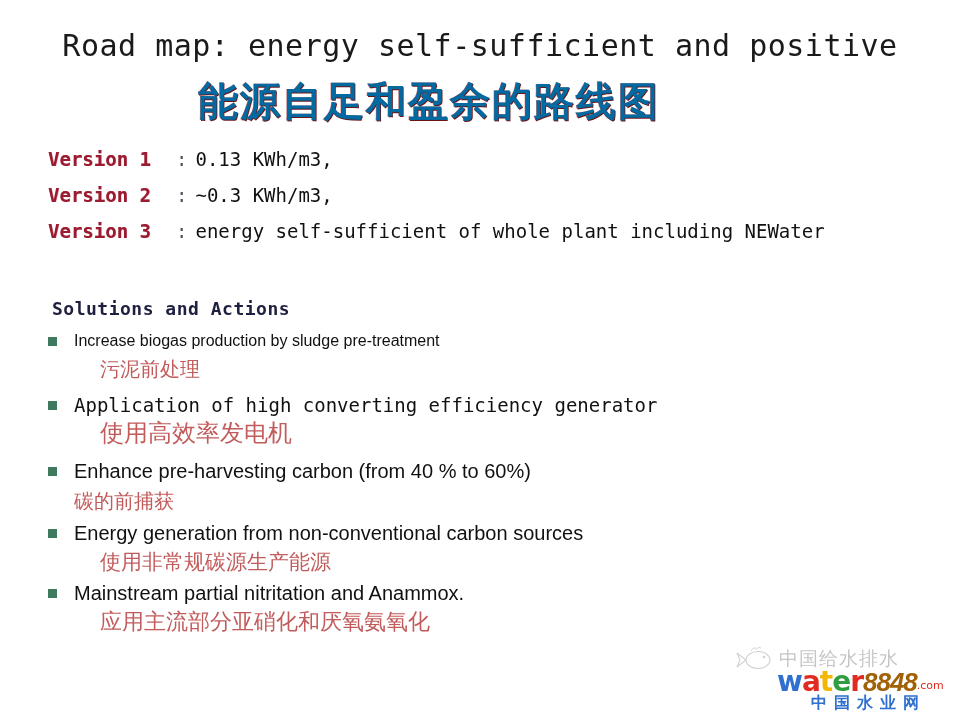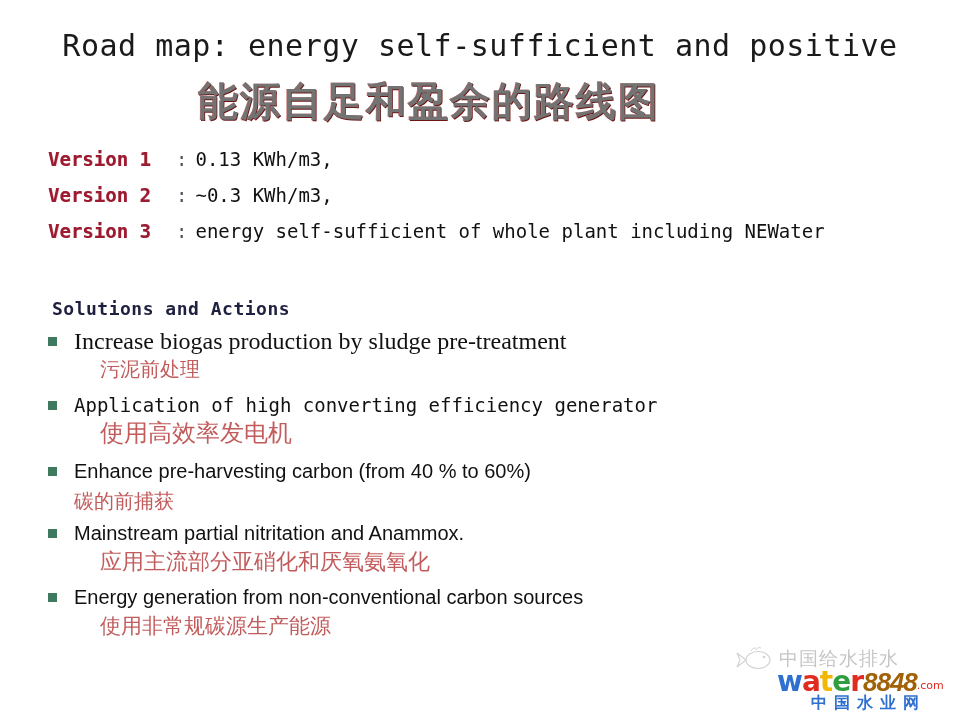--- a/index.html
+++ b/index.html
@@ -38,21 +38,21 @@
   }
   .title-cn {
     position: absolute;
     left: 0;
     top: 74px;
     width: 858px;
     text-align: center;
     font-family: "DejaVu Sans", sans-serif;
     font-size: 40px;
     font-weight: bold;
-    color: #737373;
+    color: #0369a1;
     text-shadow: 0.8px 0.8px 0 #6e1414, -0.4px -0.4px 0 #d87a7a;
     letter-spacing: 2px;
     white-space: nowrap;
   }
 
   
   .versions {
     position: absolute;
     left: 48px;
     top: 148px;
@@ -126,21 +126,21 @@
     color: #111111;
     white-space: nowrap;
   }
   .bullet-cn {
     color: #c25c5c;
     white-space: nowrap;
   }
 
   
   .item-0 .bullet-marker { margin-top: 9px; }
-  .item-0 .bullet-en { font-family: Liberation Serif, serif; font-size: 24px; line-height: 26px; }
+  .item-0 .bullet-en { font-family: Liberation Sans, sans-serif; font-size: 16px; line-height: 26px; }
   .item-0 .bullet-cn { font-family: "DejaVu Sans", sans-serif; font-size: 20px; line-height: 30px; padding-left: 52px; }
 
   .item-1 .bullet-marker { margin-top: 9px; }
   .item-1 .bullet-en { font-family: "DejaVu Sans Mono", monospace; font-size: 19px; line-height: 26px; }
   .item-1 .bullet-cn { font-family: "DejaVu Sans", sans-serif; font-size: 24px; line-height: 30px; padding-left: 52px; }
 
   .item-2 .bullet-marker { margin-top: 11px; }
   .item-2 .bullet-en { font-family: "Liberation Sans", sans-serif; font-size: 20px; line-height: 30px; }
   .item-2 .bullet-cn { font-family: "DejaVu Sans", sans-serif; font-size: 20px; line-height: 30px; padding-left: 26px; }
 
@@ -277,34 +277,34 @@
     </div>
 
     <div class="bullet-item item-2">
       <div class="bullet-line">
         <span class="bullet-marker"></span>
         <span class="bullet-en">Enhance pre-harvesting carbon (from 40 % to 60%)</span>
       </div>
       <div class="bullet-cn">碳的前捕获</div>
     </div>
 
+    <div class="bullet-item item-4">
+      <div class="bullet-line">
+        <span class="bullet-marker"></span>
+        <span class="bullet-en">Energy generation from non-conventional carbon sources</span>
+      </div>
+      <div class="bullet-cn">使用非常规碳源生产能源</div>
+    </div>
+
     <div class="bullet-item item-3">
       <div class="bullet-line">
         <span class="bullet-marker"></span>
         <span class="bullet-en">Mainstream partial nitritation and Anammox.</span>
       </div>
       <div class="bullet-cn">应用主流部分亚硝化和厌氧氨氧化</div>
-    </div>
-
-    <div class="bullet-item item-4">
-      <div class="bullet-line">
-        <span class="bullet-marker"></span>
-        <span class="bullet-en">Energy generation from non-conventional carbon sources</span>
-      </div>
-      <div class="bullet-cn">使用非常规碳源生产能源</div>
     </div>
 
   </div>
 
   <div class="watermark">
     <div class="wm-back">
       <svg class="wm-fish" viewBox="0 0 40 28">
         <ellipse cx="23" cy="15" rx="12" ry="8.5" fill="none" stroke="#8d8d92" stroke-width="1.1"></ellipse>
         <path d="M11 15 L2 8 L5 15 L2 22 Z" fill="none" stroke="#8d8d92" stroke-width="1.1"></path>
         <circle cx="29" cy="12" r="1.3" fill="#8d8d92"></circle>

